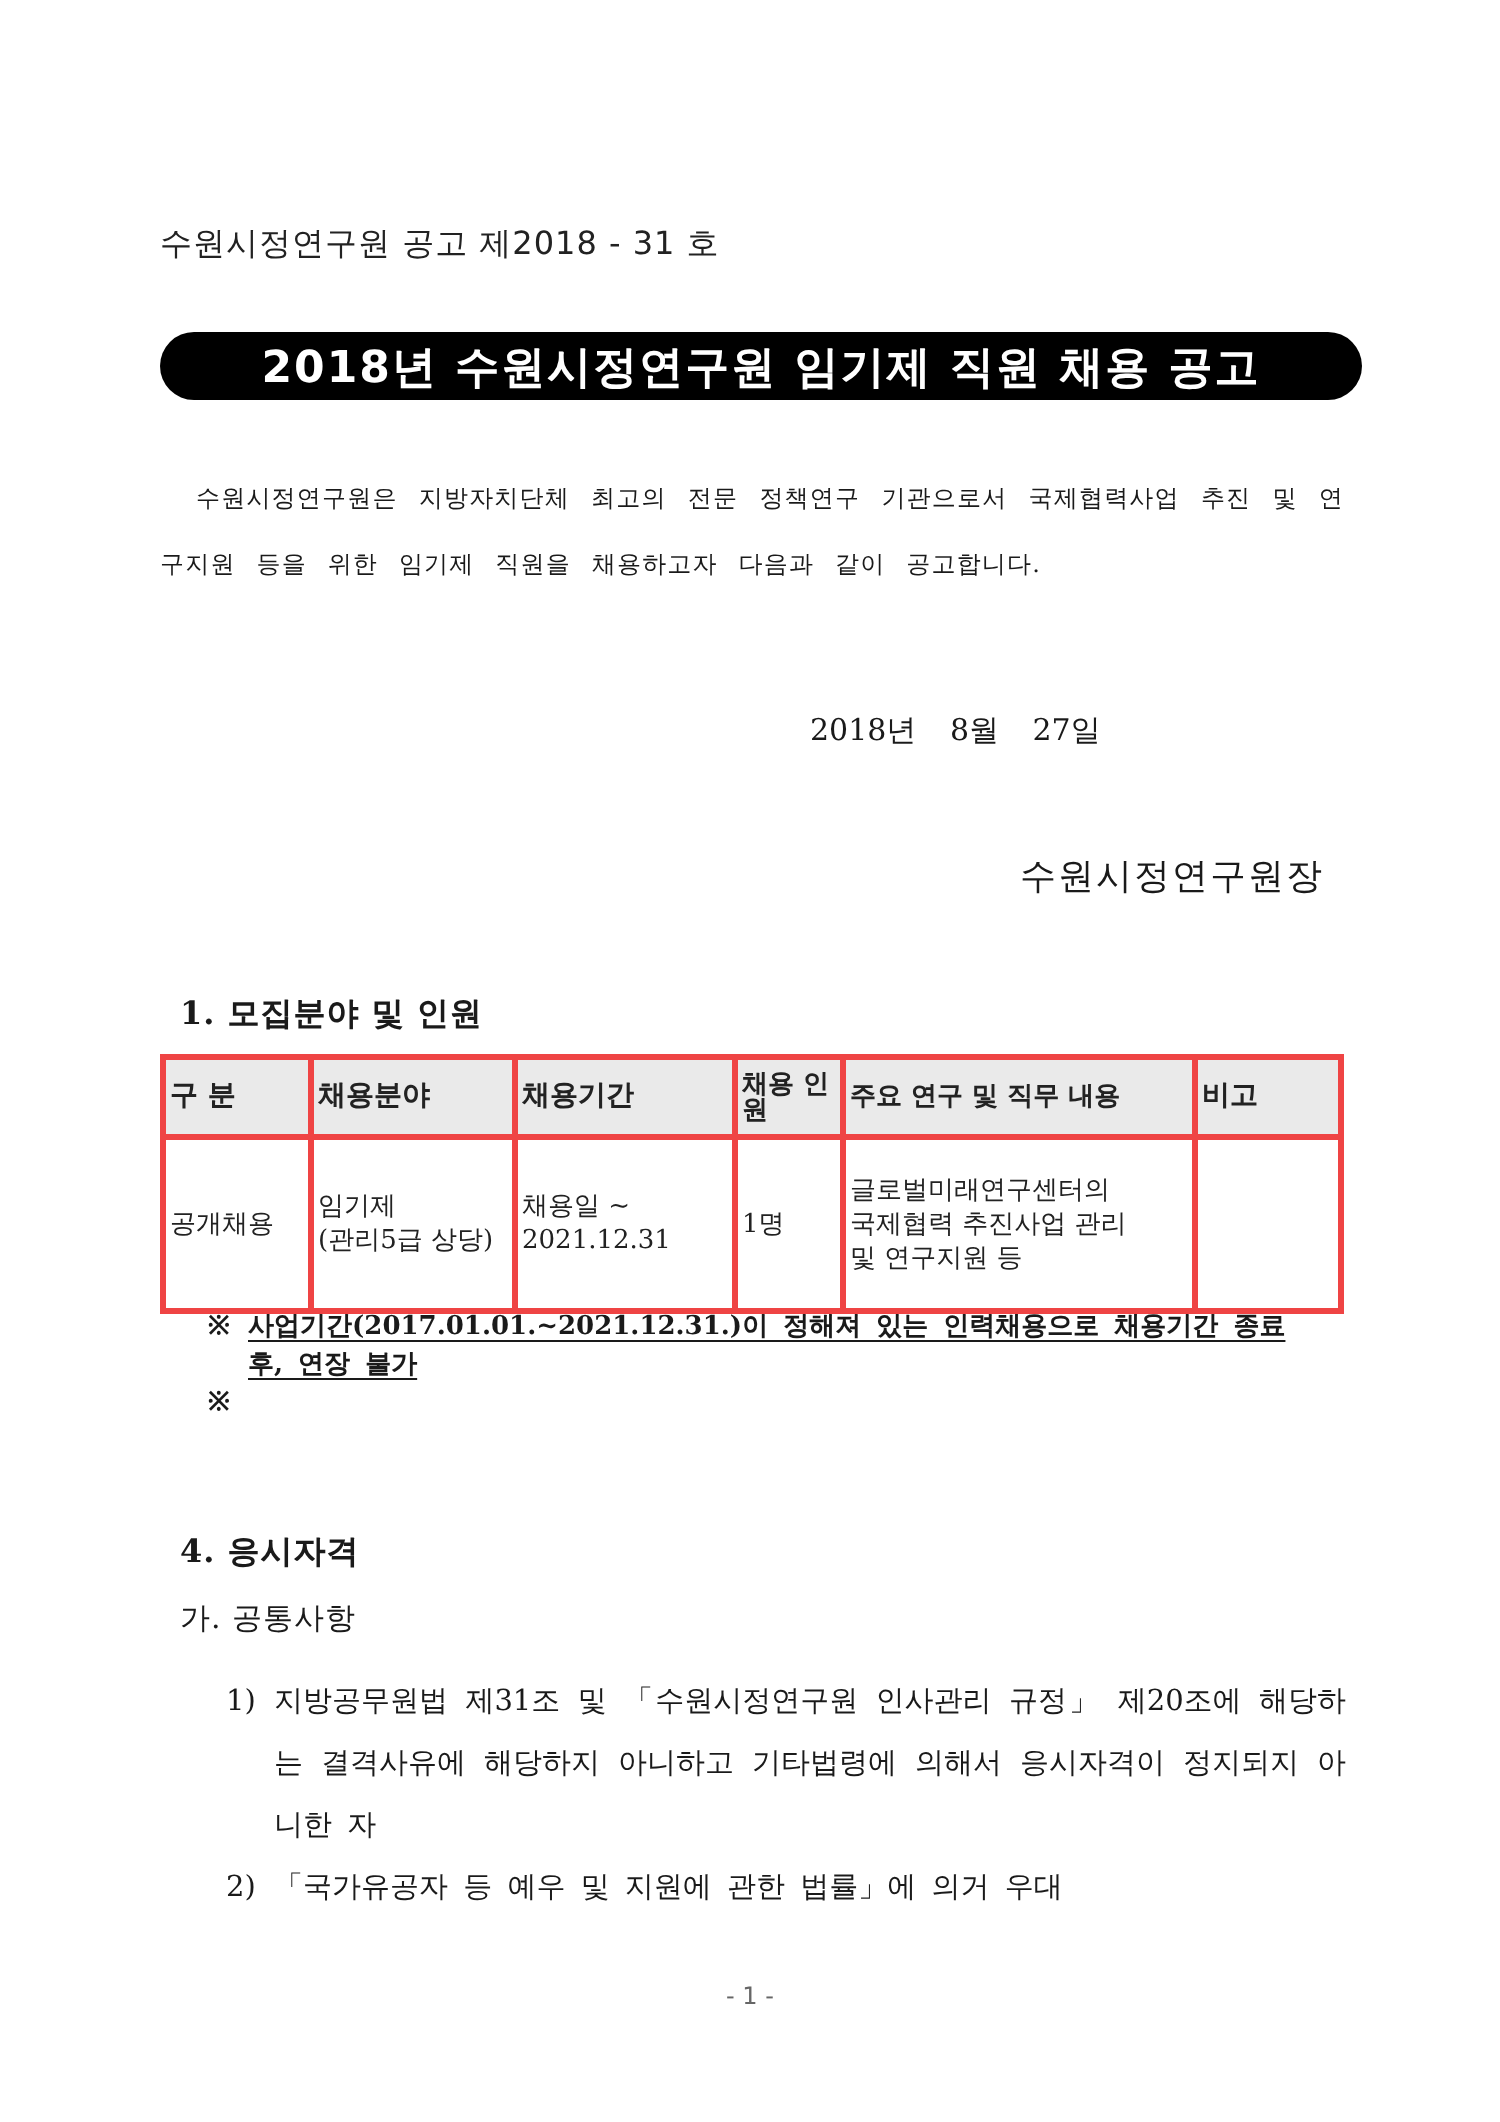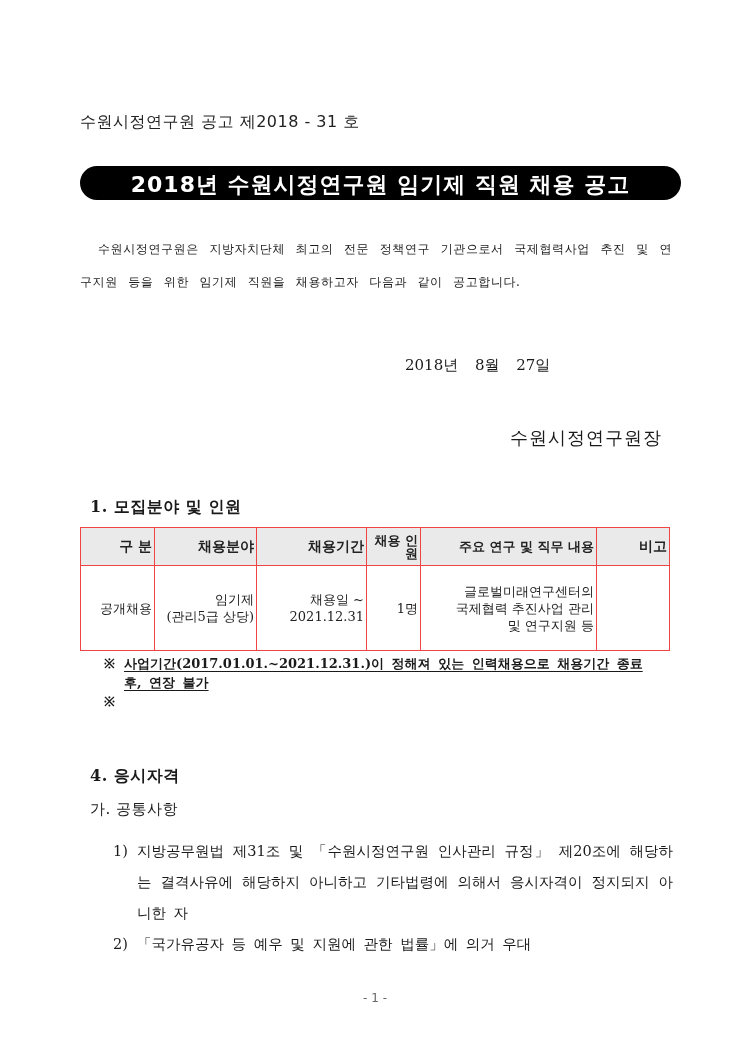--- a/index.html
+++ b/index.html
@@ -81,22 +81,22 @@
     .sec2 { top: 766px; }
     table.recruit {
       position: absolute;
       left: 80px;
       top: 527px;
       border-collapse: collapse;
       font-size: 13px;
       table-layout: fixed;
     }
     table.recruit td, table.recruit th {
-      border: 1px solid #ef4444;
-      text-align: right;
+      border: 3px solid #ef4444;
+      text-align: left;
       vertical-align: middle;
       padding: 0 2px;
       line-height: 17px;
       color: #222;
     }
     table.recruit th {
       background: #eaeaea;
       font-weight: bold;
       height: 37px;
       font-size: 14px;

